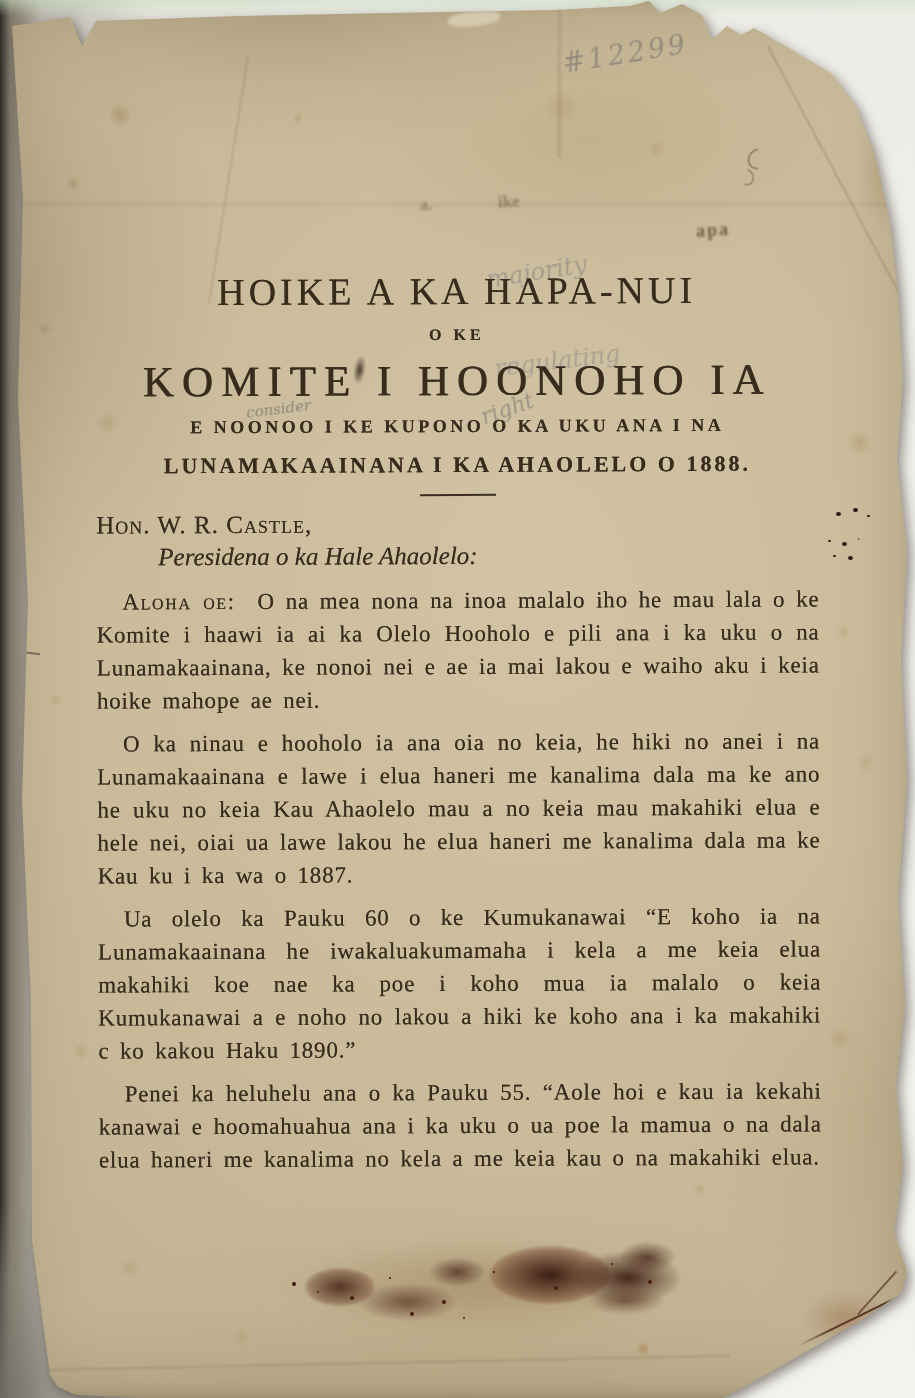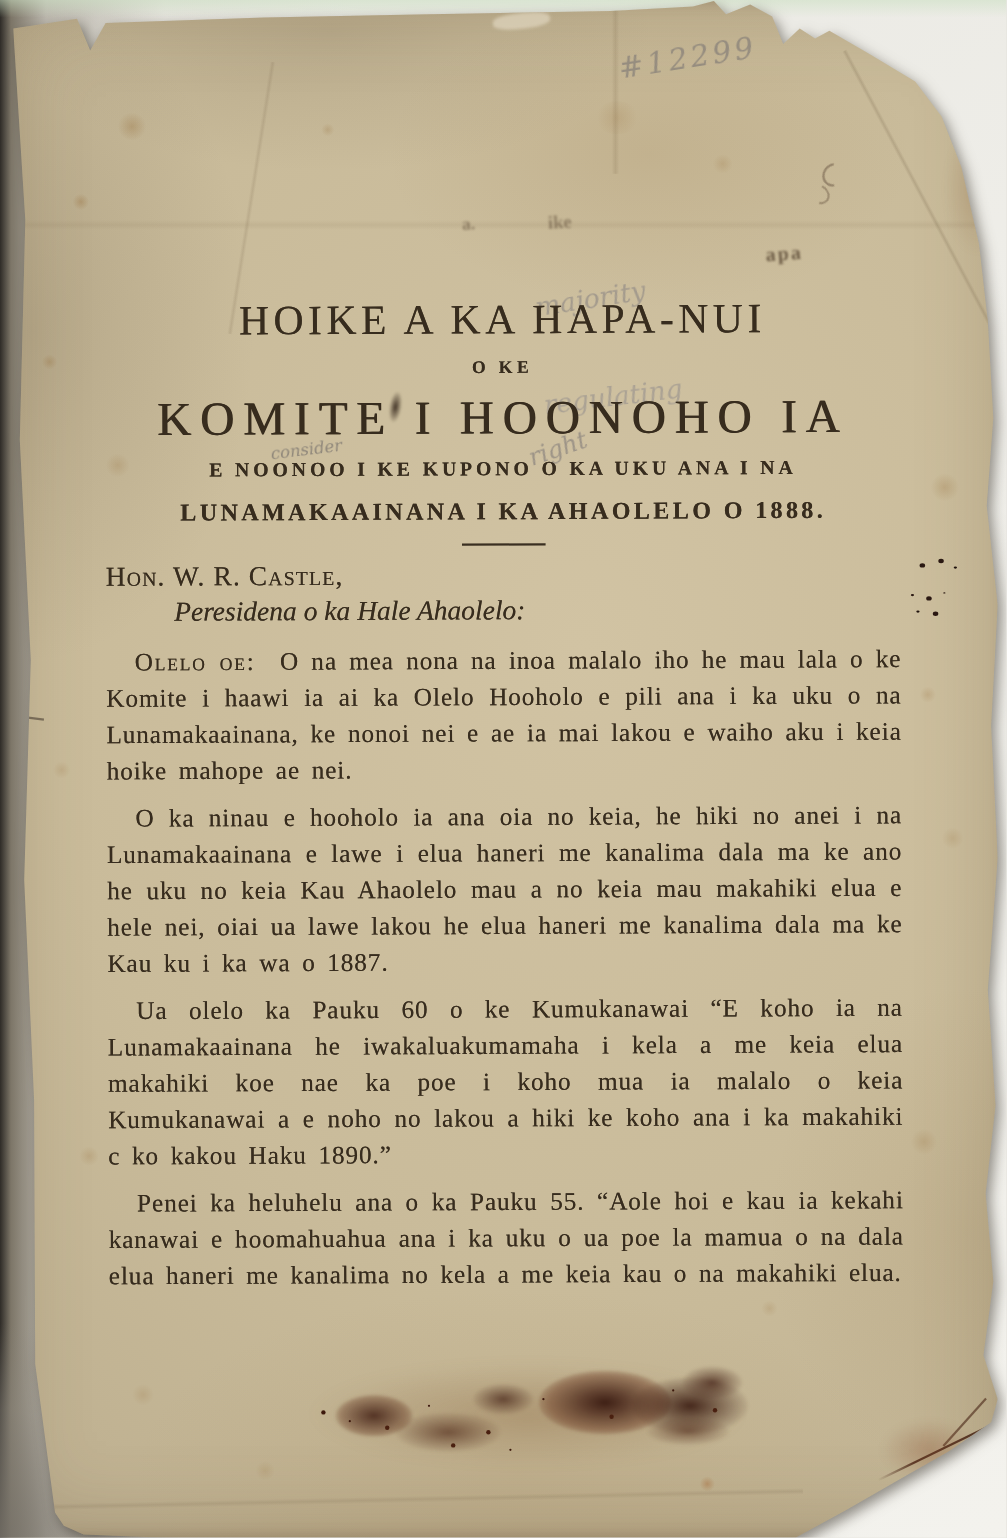--- a/index.html
+++ b/index.html
@@ -94,21 +94,21 @@
 
       <div class="print">
         <div class="t1">HOIKE A KA HAPA-NUI</div>
         <div class="t2">O KE</div>
         <div class="t3">KOMITE I HOONOHO IA</div>
         <div class="t4">E NOONOO I KE KUPONO O KA UKU ANA I NA</div>
         <div class="t5">LUNAMAKAAINANA I KA AHAOLELO O 1888.</div>
         <hr class="rule">
         <p class="addressee">Hon. W. R. Castle,</p>
         <p class="role">Peresidena o ka Hale Ahaolelo:</p>
-        <p class="para first"><span class="sc">Olelo oe:</span>&nbsp; <span>O na mea nona na inoa malalo iho he mau lala o ke Komite i haawi ia ai ka Olelo Hooholo e pili ana i ka uku o na Lunamakaainana, ke nonoi nei e ae ia mai lakou e waiho aku i keia hoike mahope ae nei.</span></p>
+        <p class="para first"><span class="sc">Aloha oe:</span>&nbsp; <span>O na mea nona na inoa malalo iho he mau lala o ke Komite i haawi ia ai ka Olelo Hooholo e pili ana i ka uku o na Lunamakaainana, ke nonoi nei e ae ia mai lakou e waiho aku i keia hoike mahope ae nei.</span></p>
         <p class="para">O ka ninau e hooholo ia ana oia no keia, he hiki no anei i na Lunamakaainana e lawe i elua haneri me kanalima dala ma ke ano he uku no keia Kau Ahaolelo mau a no keia mau makahiki elua e hele nei, oiai ua lawe lakou he elua haneri me kanalima dala ma ke Kau ku i ka wa o 1887.</p>
         <p class="para">Ua olelo ka Pauku 60 o ke Kumukanawai “E koho ia na Lunamakaainana he iwakaluakumamaha i kela a me keia elua makahiki koe nae ka poe i koho mua ia malalo o keia Kumukanawai a e noho no lakou a hiki ke koho ana i ka makahiki c ko kakou Haku 1890.”</p>
         <p class="para">Penei ka heluhelu ana o ka Pauku 55.  “Aole hoi e kau ia kekahi kanawai e hoomahuahua ana i ka uku o ua poe la mamua o na dala elua haneri me kanalima no kela a me keia kau o na makahiki elua.</p>
       </div>
 
       <div class="halo" style="left:280px;top:1238px;width:400px;height:95px;background:radial-gradient(ellipse,rgba(120,80,40,0.28),rgba(120,80,40,0) 70%);"></div>
       <div class="blob" style="left:305px;top:1268px;width:70px;height:38px;background:radial-gradient(ellipse,rgba(58,22,12,0.8),rgba(90,40,20,0.35) 60%,rgba(90,40,20,0) 78%);"></div>
       <div class="blob" style="left:360px;top:1284px;width:95px;height:36px;background:radial-gradient(ellipse,rgba(70,30,15,0.6),rgba(70,30,15,0) 75%);"></div>
       <div class="blob" style="left:430px;top:1258px;width:55px;height:28px;background:radial-gradient(ellipse,rgba(58,22,12,0.65),rgba(58,22,12,0) 75%);"></div>
       <div class="blob" style="left:490px;top:1246px;width:120px;height:58px;background:radial-gradient(ellipse,rgba(48,16,8,0.9),rgba(95,40,20,0.4) 60%,rgba(95,40,20,0) 78%);"></div>

